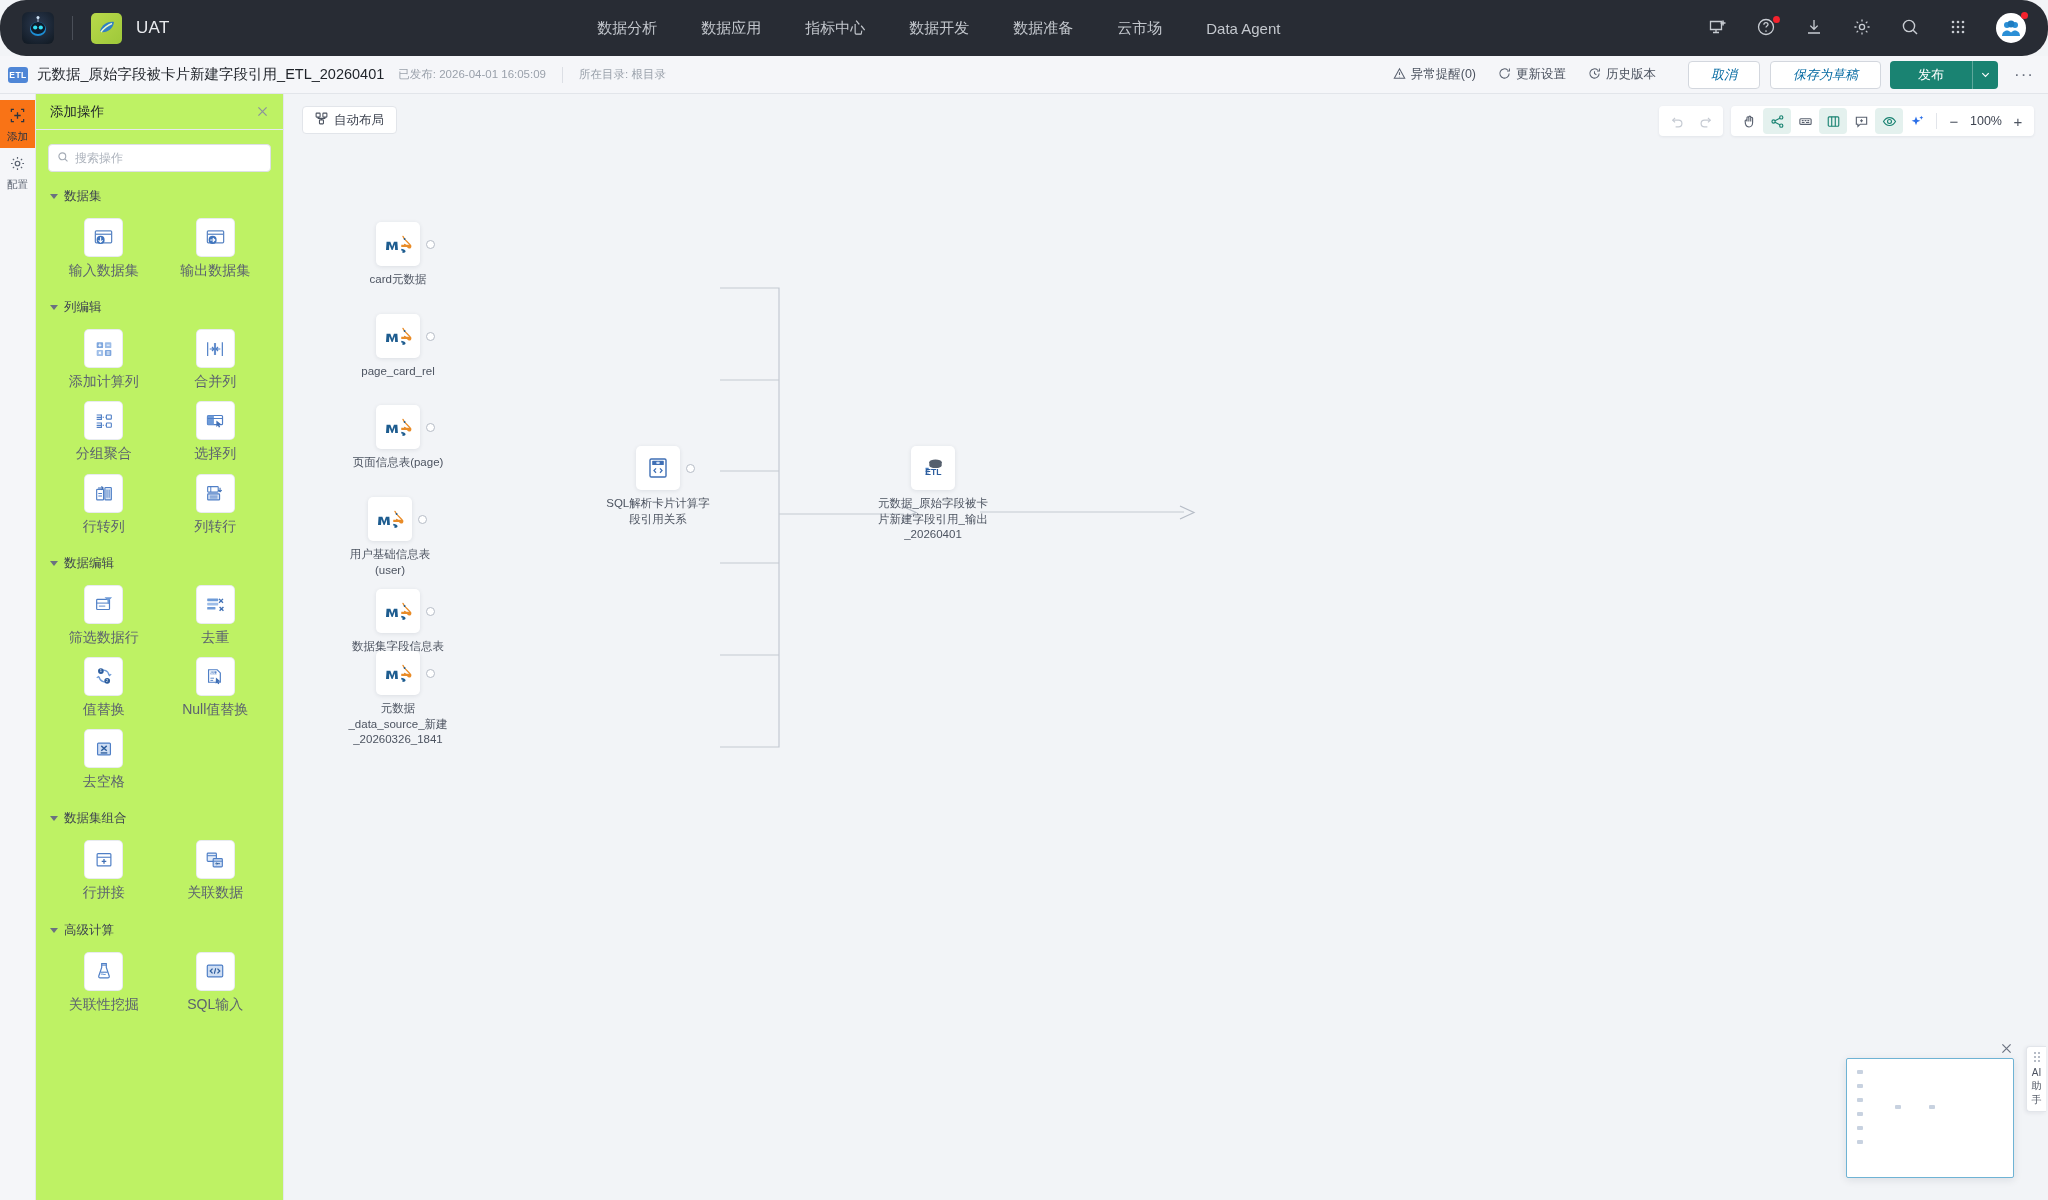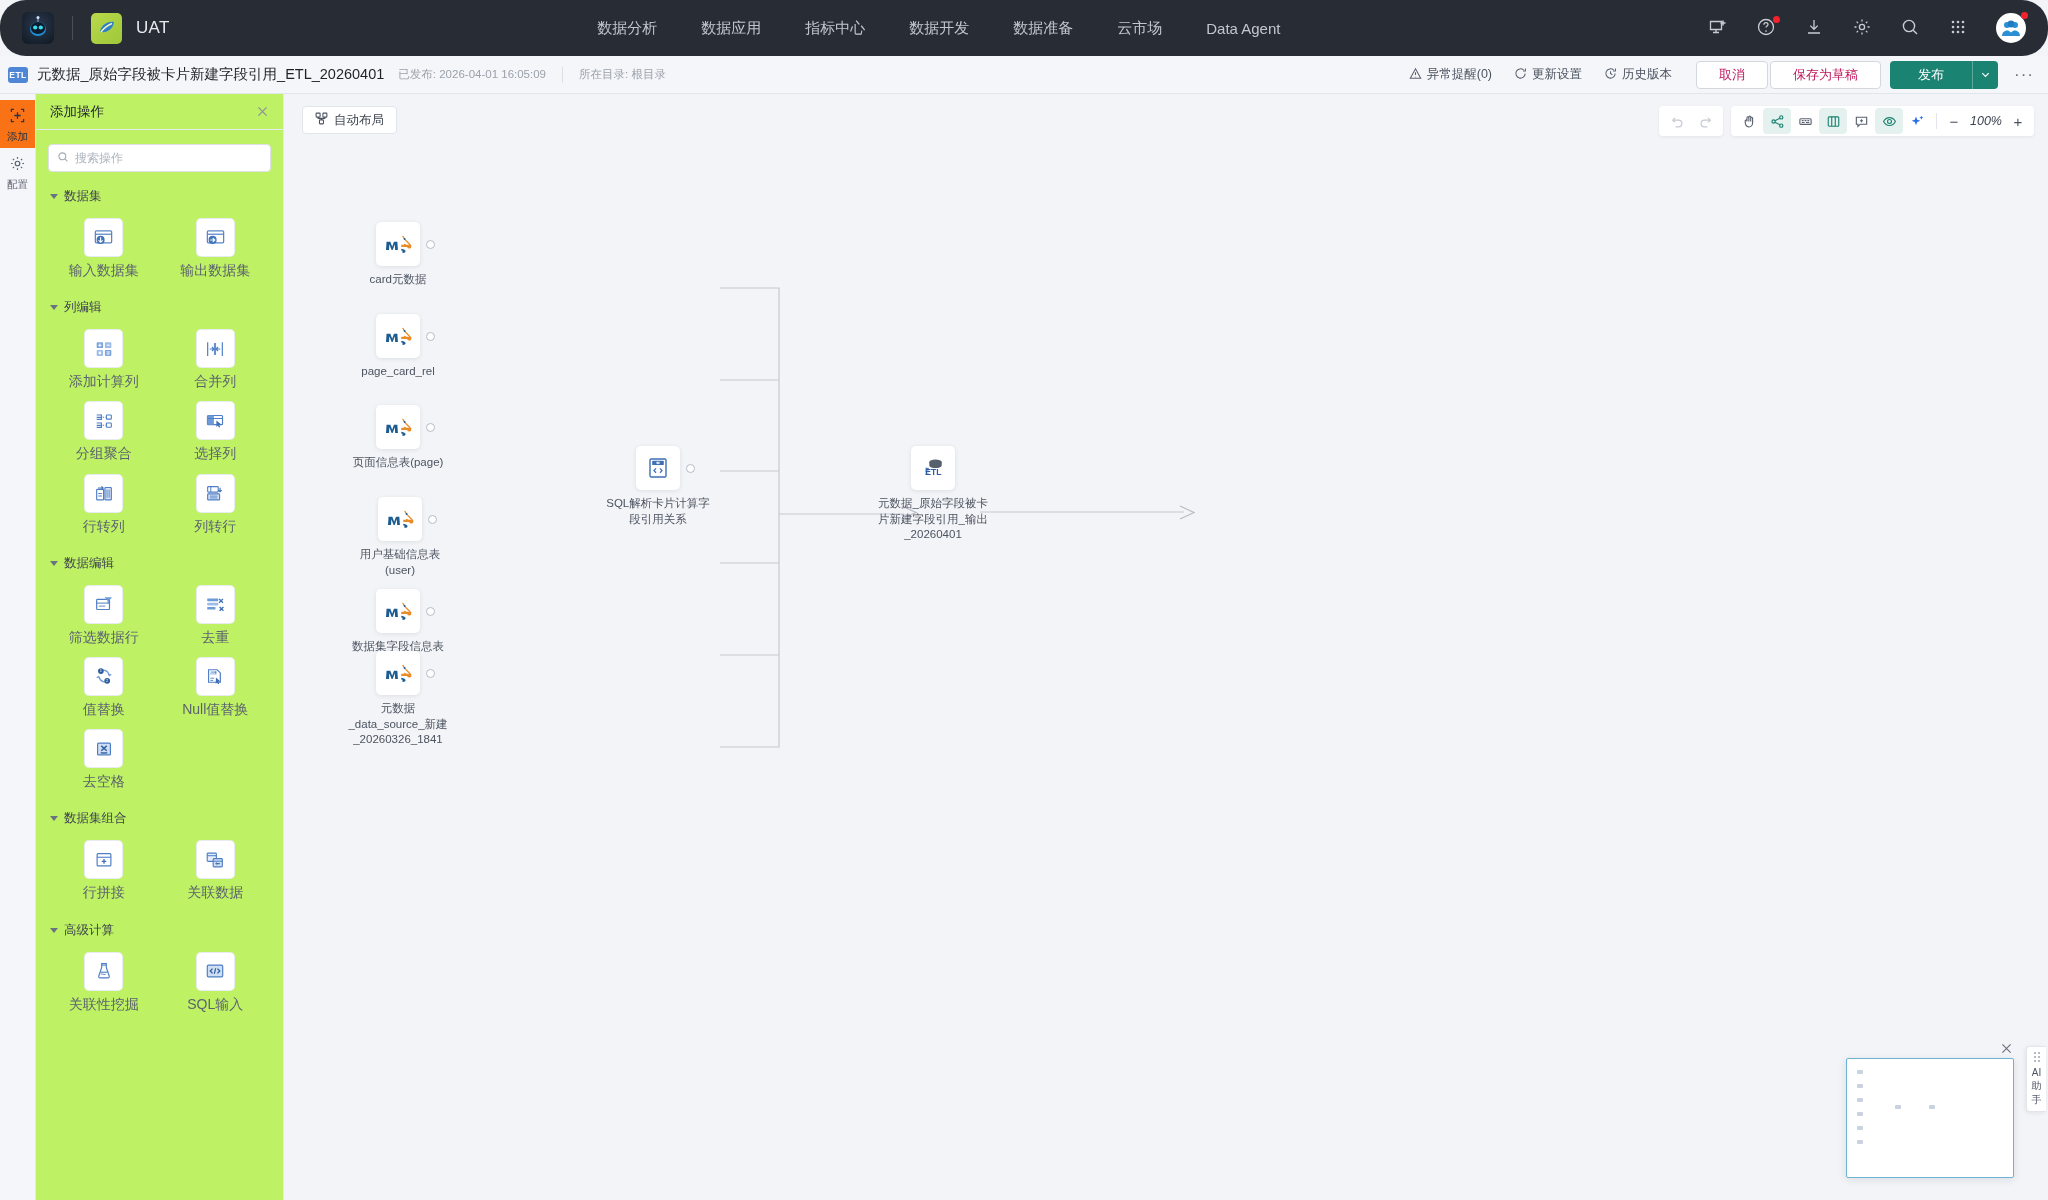--- a/index.html
+++ b/index.html
@@ -53,23 +53,24 @@
   .doc-meta { font-size: 11.5px; color: #9aa1ab; margin-left: 14px; white-space: nowrap; }
   .dsep { width: 1px; height: 16px; background: #dcdfe5; margin: 0 16px; }
   #docright { margin-left: auto; display: flex; align-items: center; gap: 0; }
   .tb-link {
     display: flex; align-items: center; gap: 5px; font-size: 12.5px; color: #4c5360;
     cursor: pointer; margin-right: 22px; white-space: nowrap;
   }
   .tb-link svg { flex: none; }
   .btn {
     height: 28px; padding: 0 22px; border: 1px solid #d3d7de; background: #fff;
-    border-radius: 4px; font-size: 13px; color: #be185d; cursor: pointer;
-    display: flex; align-items: center; margin-left: 2px; white-space: nowrap;
+    border-radius: 4px; font-size: 13px; color: #0369a1; cursor: pointer;
+    display: flex; align-items: center; margin-left: 10px; white-space: nowrap;
     font-family: inherit;
+    font-style: italic;
   }
   .btn-primary-group { display: flex; margin-left: 9px; }
   .btn-primary {
     height: 28px; padding: 0 28px; background: #1a8372; color: #fff; border: none;
     border-radius: 4px 0 0 4px; font-size: 13px; cursor: pointer; display: flex;
     align-items: center; font-family: inherit;
   }
   .btn-primary-caret {
     width: 26px; background: #1a8372; border-left: 1px solid rgba(255,255,255,.3);
     border-radius: 0 4px 4px 0; display: flex; align-items: center; justify-content: center;
@@ -139,21 +140,21 @@
     box-shadow: 0 1px 3px rgba(20,30,50,.07); padding: 0 4px;
   }
   .tool-btn {
     width: 28px; height: 26px; display: flex; align-items: center; justify-content: center;
     border-radius: 4px; cursor: pointer; color: #5a6270;
   }
   .tool-btn.on { background: #e4f1ee; color: #1a8372; }
   .tool-btn.disabled { color: #c5cad2; cursor: default; }
   .tool-btn.ai { color: #2b6fe8; }
   .tool-div { width: 1px; height: 16px; background: #e2e5ea; margin: 0 5px; }
-  #zoomval { font-size: 12.5px; color: #3d4350; width: 40px; text-align: center; font-style: italic; }
+  #zoomval { font-size: 12.5px; color: #3d4350; width: 40px; text-align: center; }
   .zbtn { width: 24px; height: 26px; display: flex; align-items: center; justify-content: center; cursor: pointer; color: #4c5360; font-size: 15px; }
   
   .node { position: absolute; width: 44px; margin-top: 40px; }
   .node-tile {
     width: 44px; height: 44px; background: #fff; border-radius: 5px;
     box-shadow: 0 1px 4px rgba(25,35,60,.10); display: flex; align-items: center;
     justify-content: center; cursor: pointer; position: relative;
   }
   .node-label {
     position: absolute; left: 50%; transform: translateX(-50%); top: 50px;
@@ -755,21 +756,21 @@
           <path d="M20.2 19.7c1.3.3 2.2.7 2.2 1.1 0 .3-.5.4-1.2.4l1 1.6c1.7-.3 3-1 3-2 0-1.2-1.8-2-4.3-2.6z" fill="#1d5c8f"></path>
           <path d="M22.4 4.8c.7 2.6 2.9 4.4 5 6.2 1.5 1.3 2.9 2.6 3.3 4.4.1.6-.1 1.2-.5 1.5-.6.4-1.4.2-2-.2-1.4-.9-2.6-2.2-4-3.2" fill="none" stroke="#e98c28" stroke-width="1.5" stroke-linecap="round"></path>
           <path d="M20.5 13.8h9.6c.8 0 1.3.5 1.3 1.2s-.5 1.2-1.3 1.2h-9.6z" fill="#e98c28"></path>
           <circle cx="24.2" cy="7.6" r="1" fill="#1d5c8f"></circle>
         </svg>
         <span class="port out"></span>
       </div>
       <div class="node-label">页面信息表(page)</div>
     </div>
 
-    <div class="node" style="left:94px; top:363px">
+    <div class="node" style="left:84px; top:363px">
       <div class="node-tile">
         <svg width="32" height="24" viewBox="0 0 34 26">
           <path d="M4 19.6h3.3l.3-6.2 2.5 6.2h1.1l2.4-6.2.3 6.2h3l-.6-9h-3.7l-1.9 5.4-2-5.4H4.6z" fill="#1d5c8f"></path>
           <path d="M20.2 19.7c1.3.3 2.2.7 2.2 1.1 0 .3-.5.4-1.2.4l1 1.6c1.7-.3 3-1 3-2 0-1.2-1.8-2-4.3-2.6z" fill="#1d5c8f"></path>
           <path d="M22.4 4.8c.7 2.6 2.9 4.4 5 6.2 1.5 1.3 2.9 2.6 3.3 4.4.1.6-.1 1.2-.5 1.5-.6.4-1.4.2-2-.2-1.4-.9-2.6-2.2-4-3.2" fill="none" stroke="#e98c28" stroke-width="1.5" stroke-linecap="round"></path>
           <path d="M20.5 13.8h9.6c.8 0 1.3.5 1.3 1.2s-.5 1.2-1.3 1.2h-9.6z" fill="#e98c28"></path>
           <circle cx="24.2" cy="7.6" r="1" fill="#1d5c8f"></circle>
         </svg>
         <span class="port out"></span>
       </div>

